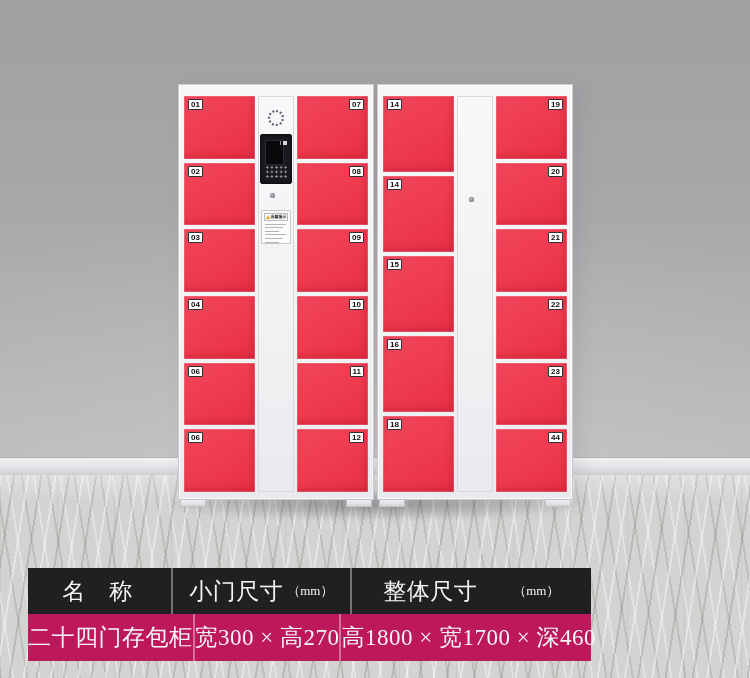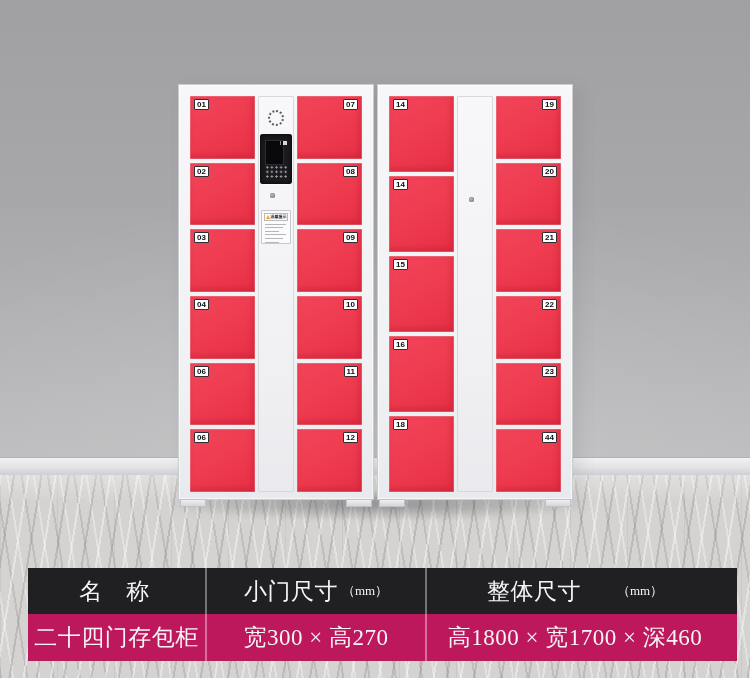--- a/index.html
+++ b/index.html
@@ -26,21 +26,21 @@
         background:radial-gradient(ellipse at 50% 40%, rgba(66,66,74,.42), rgba(66,66,74,0) 70%);
         filter:blur(2px);}
 
   
   .cabinets{position:absolute;left:178px;top:84px;width:395px;height:416px;
         display:flex;gap:3px;}
   .cabinet{position:relative;flex:0 0 196px;height:416px;
         background:linear-gradient(180deg,#f7f7f9 0%,#f0f1f3 70%,#e9eaed 100%);
         border:1px solid #cbcbd0;
         box-shadow:inset 0 0 0 1px rgba(255,255,255,.6), 7px 5px 16px rgba(80,80,90,.12);
-        display:flex;padding:11px 11px 7px;gap:3px;}
+        display:flex;padding:11px 5px 7px;gap:3px;}
   .door-col{flex:1;display:flex;flex-direction:column;gap:4px;}
   .door{position:relative;flex:1;border-radius:1px;
         background:linear-gradient(150deg,#f1455a 0%,#ee3a4e 55%,#e62f45 100%);
         box-shadow:inset 0 0 0 1px rgba(255,255,255,.18), inset -2px -3px 6px rgba(150,10,30,.28);}
   .badge{position:absolute;top:3px;min-width:11px;padding:0 2px;height:11px;
         background:#fff;border:1px solid #2e2e34;border-radius:1px;
         font:700 8px/9px "Liberation Sans",sans-serif;color:#0d0d10;text-align:center;}
   .badge.bl{left:4px;} .badge.br{right:4px;}
 
   .center-col{flex:0 0 36px;position:relative;
@@ -69,21 +69,21 @@
         border:1px solid #b9b9bf;padding:1px 0;
         font:700 4px/4px "Liberation Sans",sans-serif;color:#2c2c31;}
   .warn{width:0;height:0;border-left:2.5px solid transparent;
         border-right:2.5px solid transparent;border-bottom:4px solid #f2a31e;}
   .s-line{height:1px;background:#b5b5bc;margin:2.6px 1px 0;}
   .foot{position:absolute;bottom:-8px;width:26px;height:8px;
         background:linear-gradient(180deg,#efeff2,#d6d6da);border:1px solid #c1c1c6;}
   .foot.fl{left:1px;} .foot.fr{right:1px;}
 
   
-  .spec-table{position:absolute;left:28px;top:568px;width:709px;color:#f5f5f5;border-radius:32px;}
+  .spec-table{position:absolute;left:28px;top:568px;width:563px;color:#f5f5f5;border-radius:32px;}
   .spec-header{display:flex;height:46px;background:#202022;align-items:stretch;}
   .spec-values{display:flex;height:47px;background:#be185d;align-items:stretch;}
   .spec-cell{display:flex;align-items:center;justify-content:center;
         font-size:23px;letter-spacing:.5px;white-space:nowrap;}
   .c1{width:177px;} .c2{width:220px;} .c3{width:298px;gap:32px;}
   .c2,.c3{border-left:2px solid rgba(255,255,255,.38);font-family:Liberation Serif, serif;}
   .unit{font-size:13px;margin-left:4px;letter-spacing:0;}
 </style>
 </head>
 <body>

